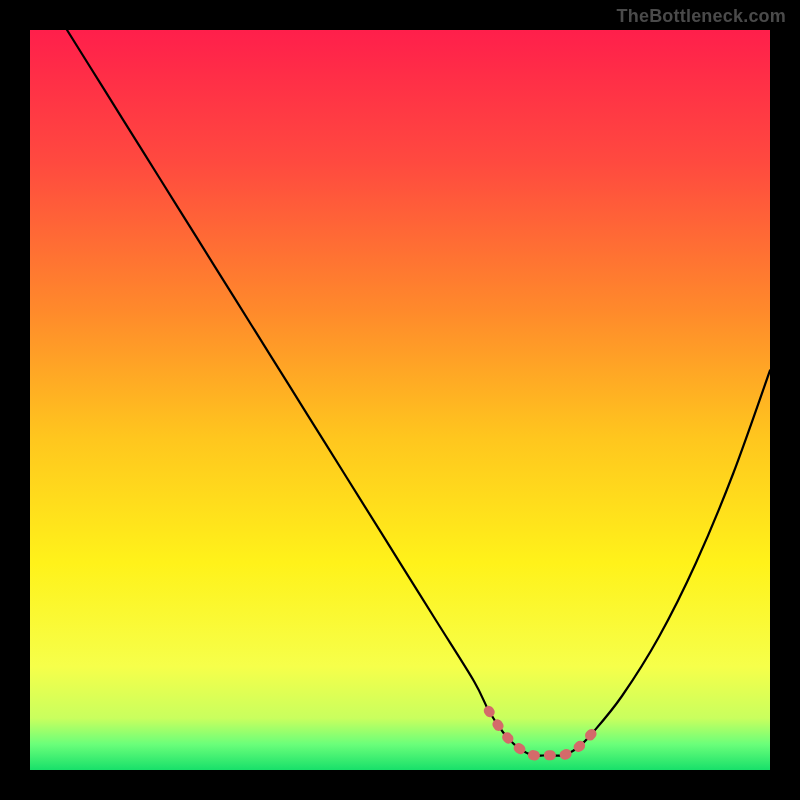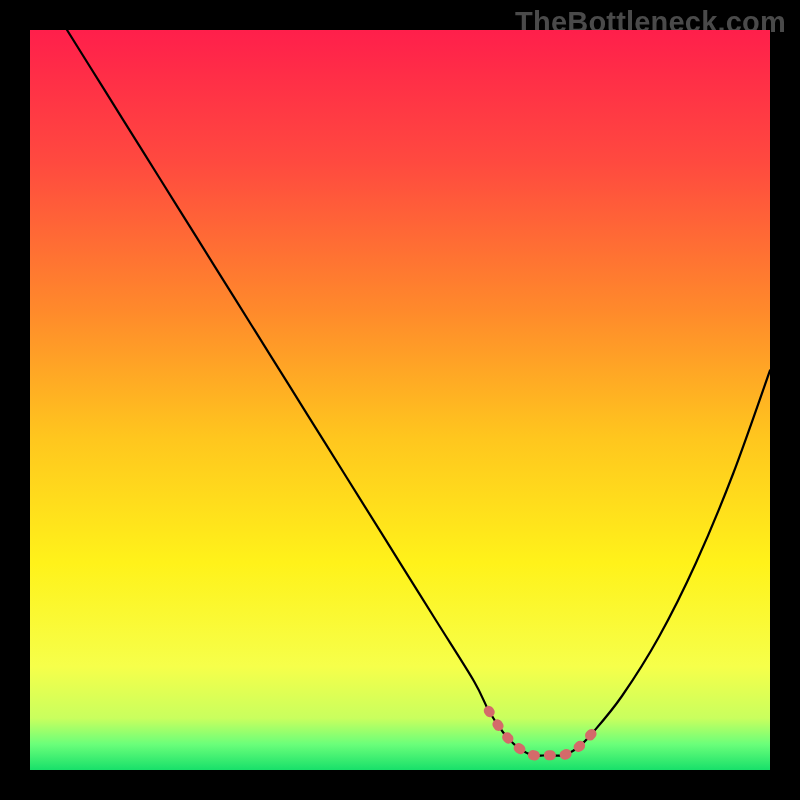--- a/index.html
+++ b/index.html
@@ -15,21 +15,21 @@
     position: relative;
     width: 800px;
     height: 800px;
     background: #000;
   }
   .watermark {
     position: absolute;
     top: 6px;
     right: 14px;
     color: #4a4a4a;
-    font-size: 29px;
+    font-size: 18px;
     font-weight: 600;
     letter-spacing: 0.2px;
     user-select: none;
   }
   .stage {
     position: absolute;
     left: 30px;
     top: 30px;
     width: 740px;
     height: 740px;

